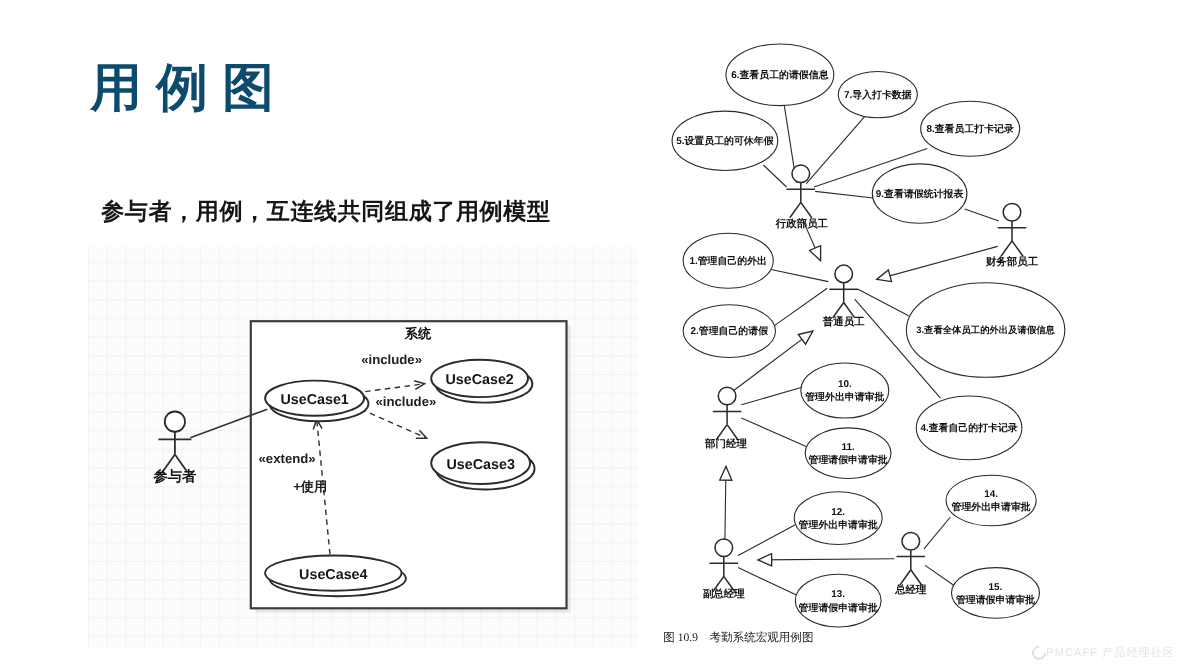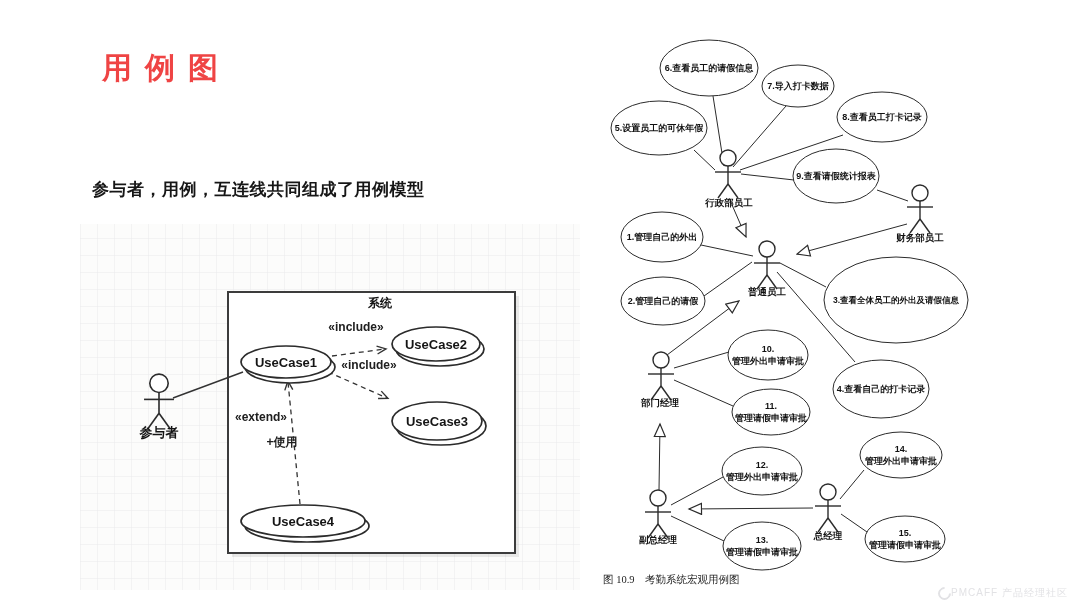--- a/index.html
+++ b/index.html
@@ -2,25 +2,25 @@
 <html><head>
 <meta charset="utf-8">
 <style>
   html,body{margin:0;padding:0;}
   body{
     width:1080px;height:607px;position:relative;background:#ffffff;overflow:hidden;
     font-family:"Liberation Sans","DejaVu Sans",sans-serif;
   }
   .slide-title{
     position:absolute;left:82px;top:48px;
-    font-size:30px;font-weight:700;color:#ef4444;letter-spacing:13px;margin-left:20px;
+    font-size:47px;font-weight:700;color:#0c4a6e;letter-spacing:13px;
   }
   .slide-subtitle{
     position:absolute;left:92px;top:178px;
-    font-size:17px;font-weight:600;color:#161616;letter-spacing:0.5px;
+    font-size:21px;font-weight:600;color:#161616;letter-spacing:0.5px;
   }
   .left-diagram{position:absolute;left:80px;top:224px;width:500px;height:372px;}
   .right-diagram{position:absolute;left:598px;top:22px;width:482px;height:572px;}
   svg{display:block;}
   .uc-ellipse{fill:#ffffff;stroke:#2b2b2b;}
   .assoc{stroke:#2b2b2b;stroke-width:1;fill:none;}
   .gen{stroke:#2b2b2b;stroke-width:1;fill:none;}
   .stick{stroke:#2b2b2b;stroke-width:1.4;fill:none;}
   .stick-head{fill:#ffffff;stroke:#2b2b2b;stroke-width:1.4;}
   .r-uc-text{font-size:9px;font-weight:700;fill:#111;text-anchor:middle;

